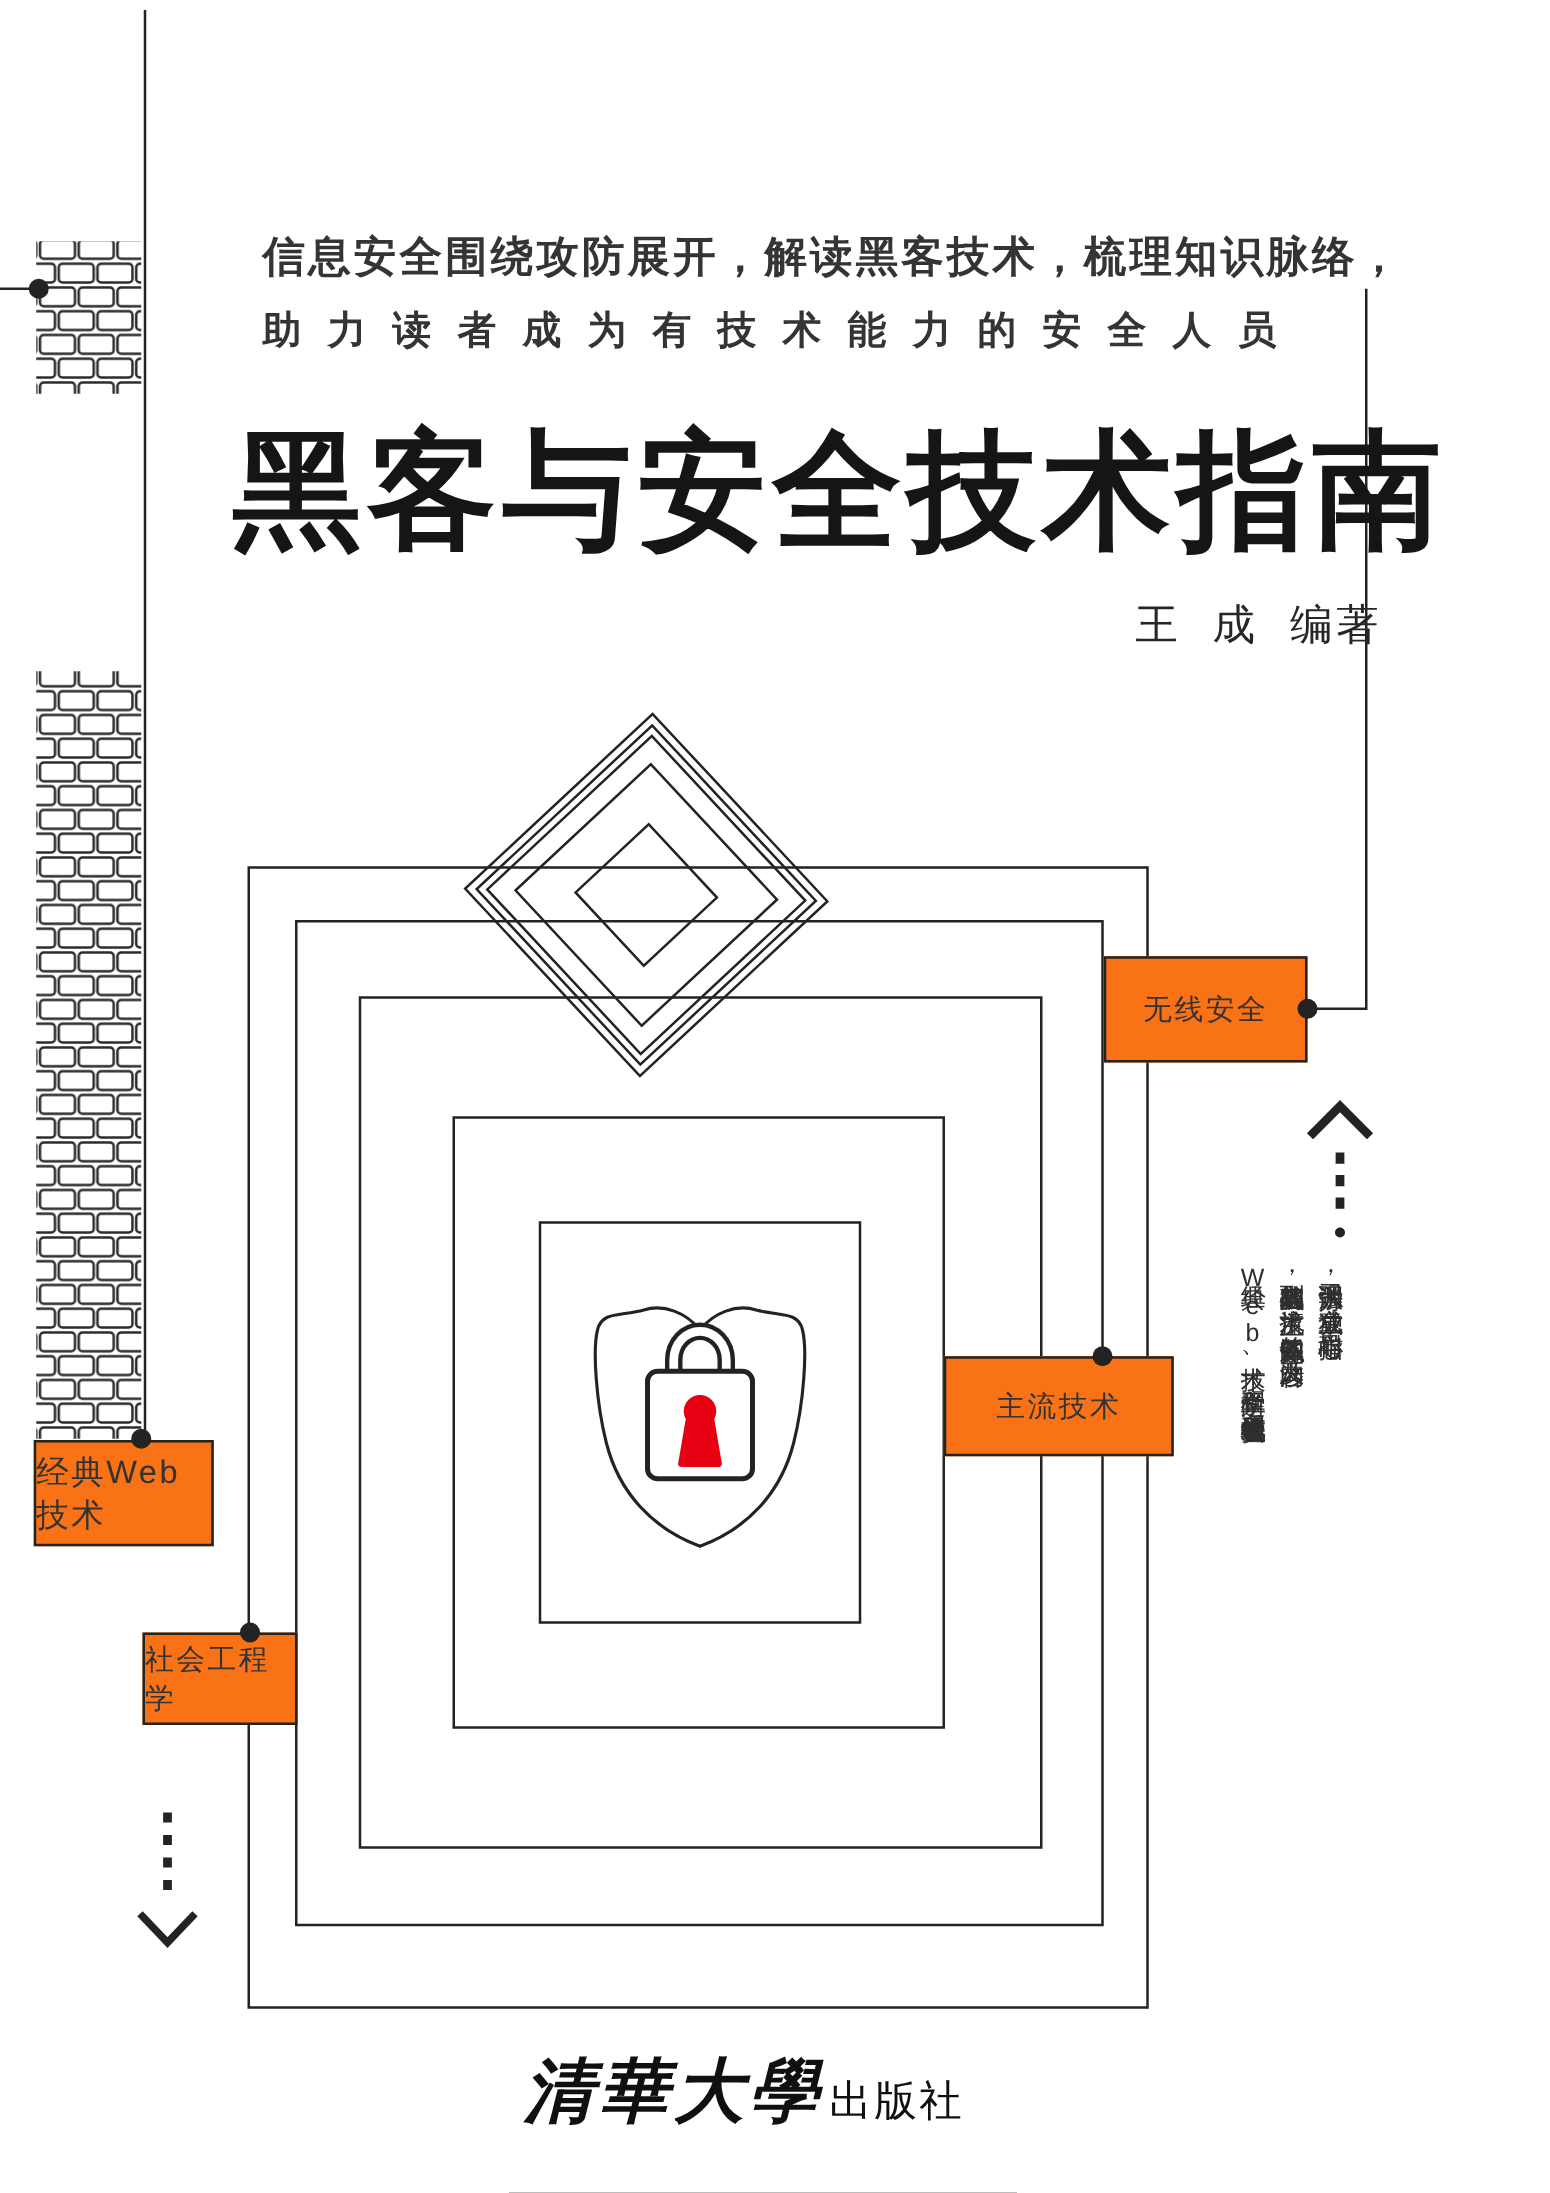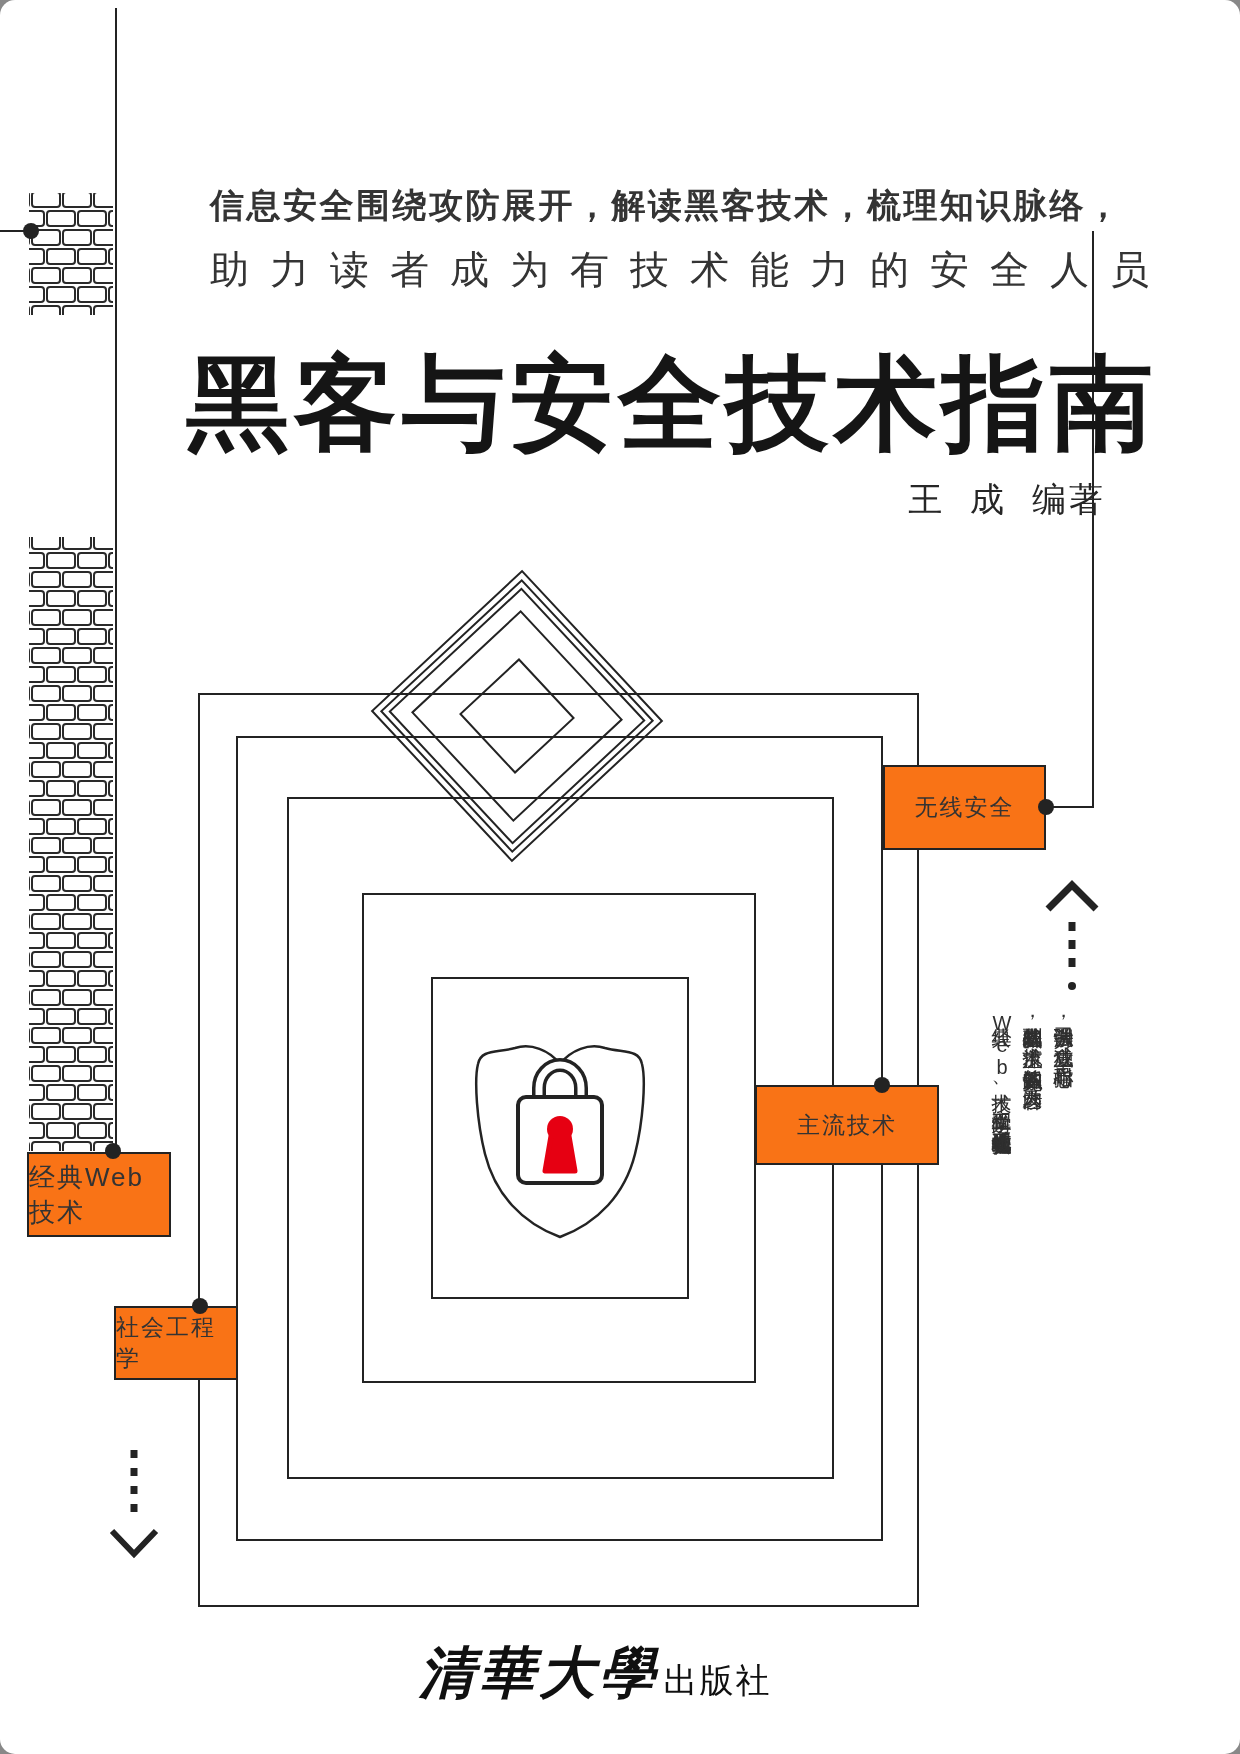--- a/index.html
+++ b/index.html
@@ -10,28 +10,27 @@
   }
   *{margin:0;padding:0;box-sizing:border-box}
   html,body{background:#888}
   .page{
     position:relative;
     width:1240px;height:1754px;
     margin:0 auto;
     background:var(--bg);
     overflow:hidden;
     font-family:"Liberation Sans",sans-serif;
-    border-radius:15px;
   }
   .diagram{position:absolute;left:0;top:0;width:1240px;height:1754px;z-index:1}
   .txt{position:absolute;z-index:5;color:var(--text)}
   .tagline1{left:210px;top:183px;font-size:34px;letter-spacing:2.5px;font-weight:600;color:#343434;white-space:nowrap}
-  .tagline2{left:210px;top:243px;font-size:39px;letter-spacing:21px;font-weight:400;color:#343434;white-space:nowrap}
+  .tagline2{left:210px;top:243px;font-size:31px;letter-spacing:21px;font-weight:700;color:#343434;white-space:nowrap}
   .title{
-    left:186px;top:336px;width:980px;
+    left:186px;top:325px;width:980px;
     font-family:"Liberation Serif","DejaVu Serif",serif;
     font-weight:700;font-size:103px;letter-spacing:5px;
     color:#151515;white-space:nowrap;
   }
   .author{
     left:860px;top:459px;width:246px;text-align:right;
     font-size:34px;letter-spacing:3px;color:#262626;white-space:pre;margin-top:18px;
   }
   .publisher{left:419px;top:1636px;width:310px;text-align:center;white-space:nowrap;color:#101010}
   .pub-brand{

